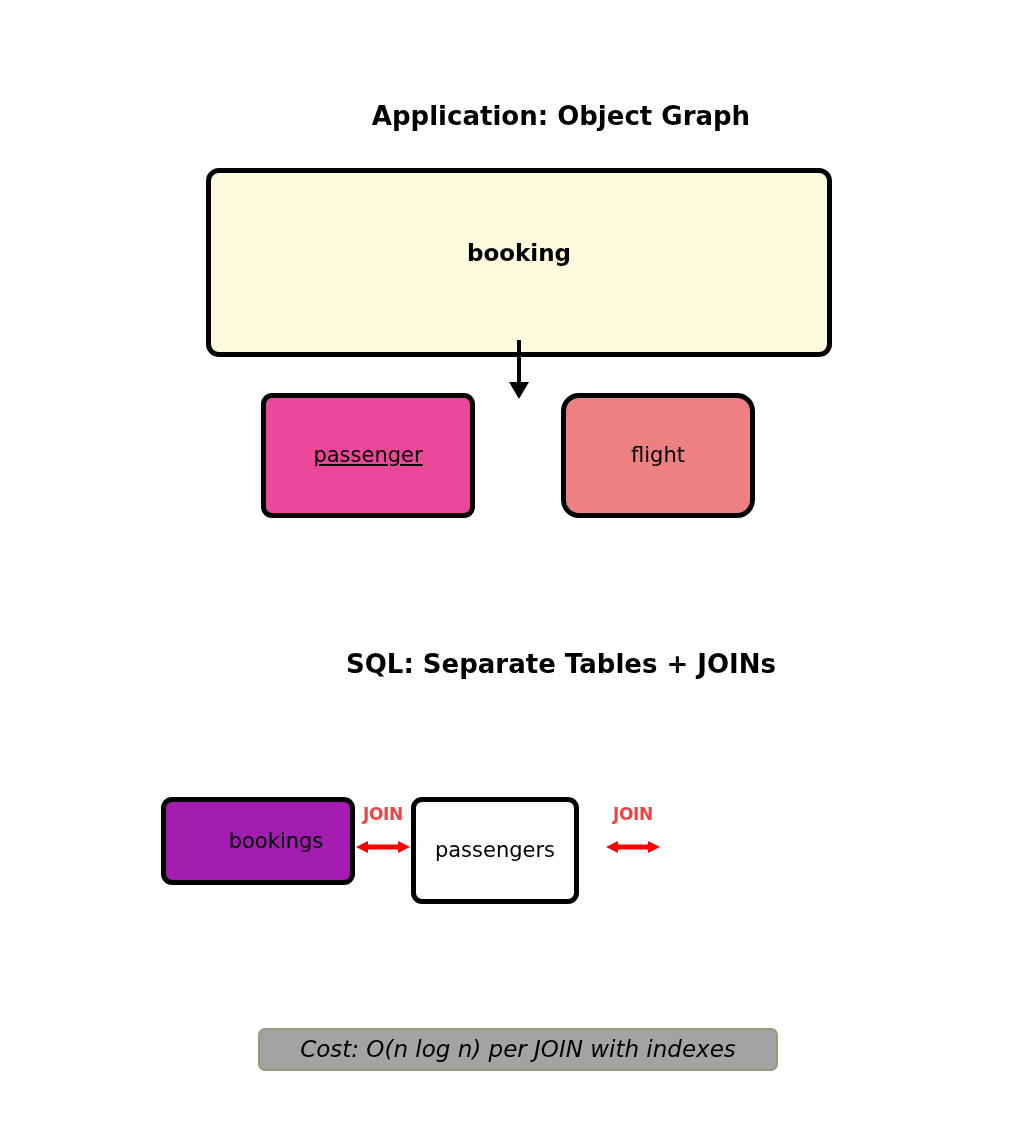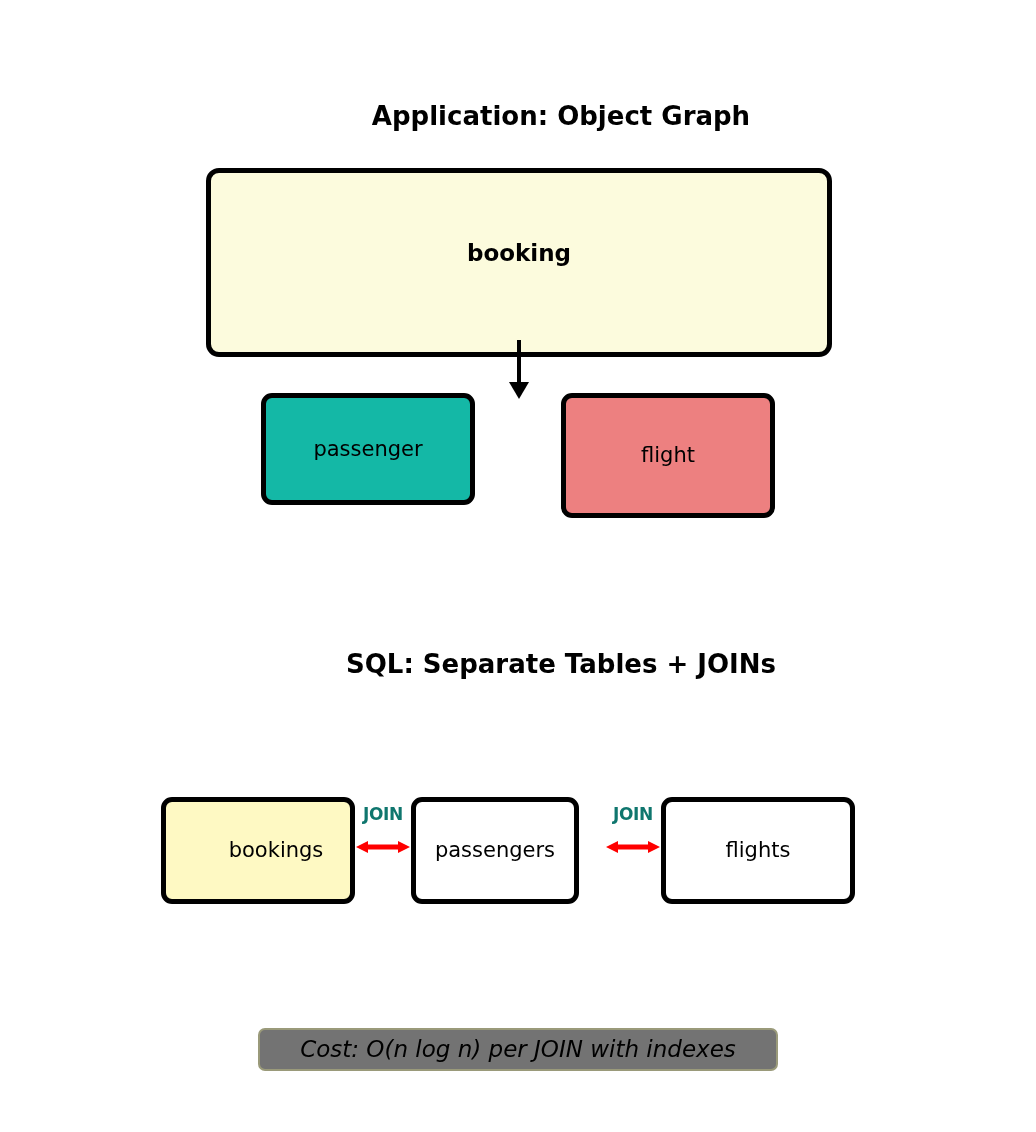--- a/index.html
+++ b/index.html
@@ -59,36 +59,38 @@
     border-radius: 13px;
   }
   #node-booking .node-label {
     font-size: 23px;
     font-weight: bold;
     position: relative;
     top: -9px;
   }
   #node-passenger {
     left: 261px; top: 393px;
-    width: 214px; height: 112px;
-    background: #14b8a6;
+    width: 214px; height: 125px;
+    background: #ec4899;
+    text-decoration: underline;
   }
   #node-passenger .node-label { font-size: 21px; }
   #node-flight {
     left: 561px; top: 393px;
-    width: 214px; height: 125px;
+    width: 194px; height: 125px;
     background: #ED8080;
+    border-radius: 18px;
   }
   #node-flight .node-label { font-size: 21px; }
 
   
   #node-bookings {
     left: 161px; top: 797px;
-    width: 194px; height: 107px;
-    background: #fef9c3;
+    width: 194px; height: 88px;
+    background: #a21caf;
     padding-left: 36px;
   }
   #node-passengers {
     left: 411px; top: 797px;
     width: 168px; height: 107px;
     background: #FFFFFF;
   }
   #node-flights {
     left: 661px; top: 797px;
     width: 194px; height: 107px;
@@ -116,41 +118,41 @@
   #join-connector-1 { left: 355px; top: 806px; }
   #join-connector-2 { left: 605px; top: 806px; }
   .join-label {
     position: absolute;
     top: 0;
     left: 0;
     width: 56px;
     text-align: center;
     font-size: 17px;
     font-weight: bold;
-    color: #0f766e;
+    color: #ef4444;
     line-height: 1;
     letter-spacing: -0.3px;
   }
   .join-arrow {
     position: absolute;
     left: 0;
     top: 32px;
     width: 56px;
     height: 18px;
   }
 
   
   #cost-note {
     position: absolute;
     left: 258px;
     top: 1028px;
     width: 520px;
     height: 43px;
     box-sizing: border-box;
-    background: #737373;
+    background: #a3a3a3;
     border: 2px solid #9A9A7A;
     border-radius: 7px;
     display: flex;
     align-items: center;
     justify-content: center;
   }
   #cost-note .note-label {
     font-size: 23px;
     font-style: italic;
     color: #000000;
@@ -203,21 +205,18 @@
 
   <div class="join-connector" id="join-connector-2">
     <span class="join-label">JOIN</span>
     <svg class="join-arrow" viewBox="0 0 56 18" xmlns="http://www.w3.org/2000/svg">
       <line x1="10" y1="9" x2="46" y2="9" stroke="#FF0000" stroke-width="5"></line>
       <polygon points="1,9 13,3 13,15" fill="#FF0000"></polygon>
       <polygon points="55,9 43,3 43,15" fill="#FF0000"></polygon>
     </svg>
   </div>
 
-  <div class="node" id="node-flights">
-    <span class="node-label">flights</span>
-  </div>
 
   <div id="cost-note">
     <span class="note-label">Cost: O(n log n) per JOIN with indexes</span>
   </div>
 
 </div>
 
 </body></html>

